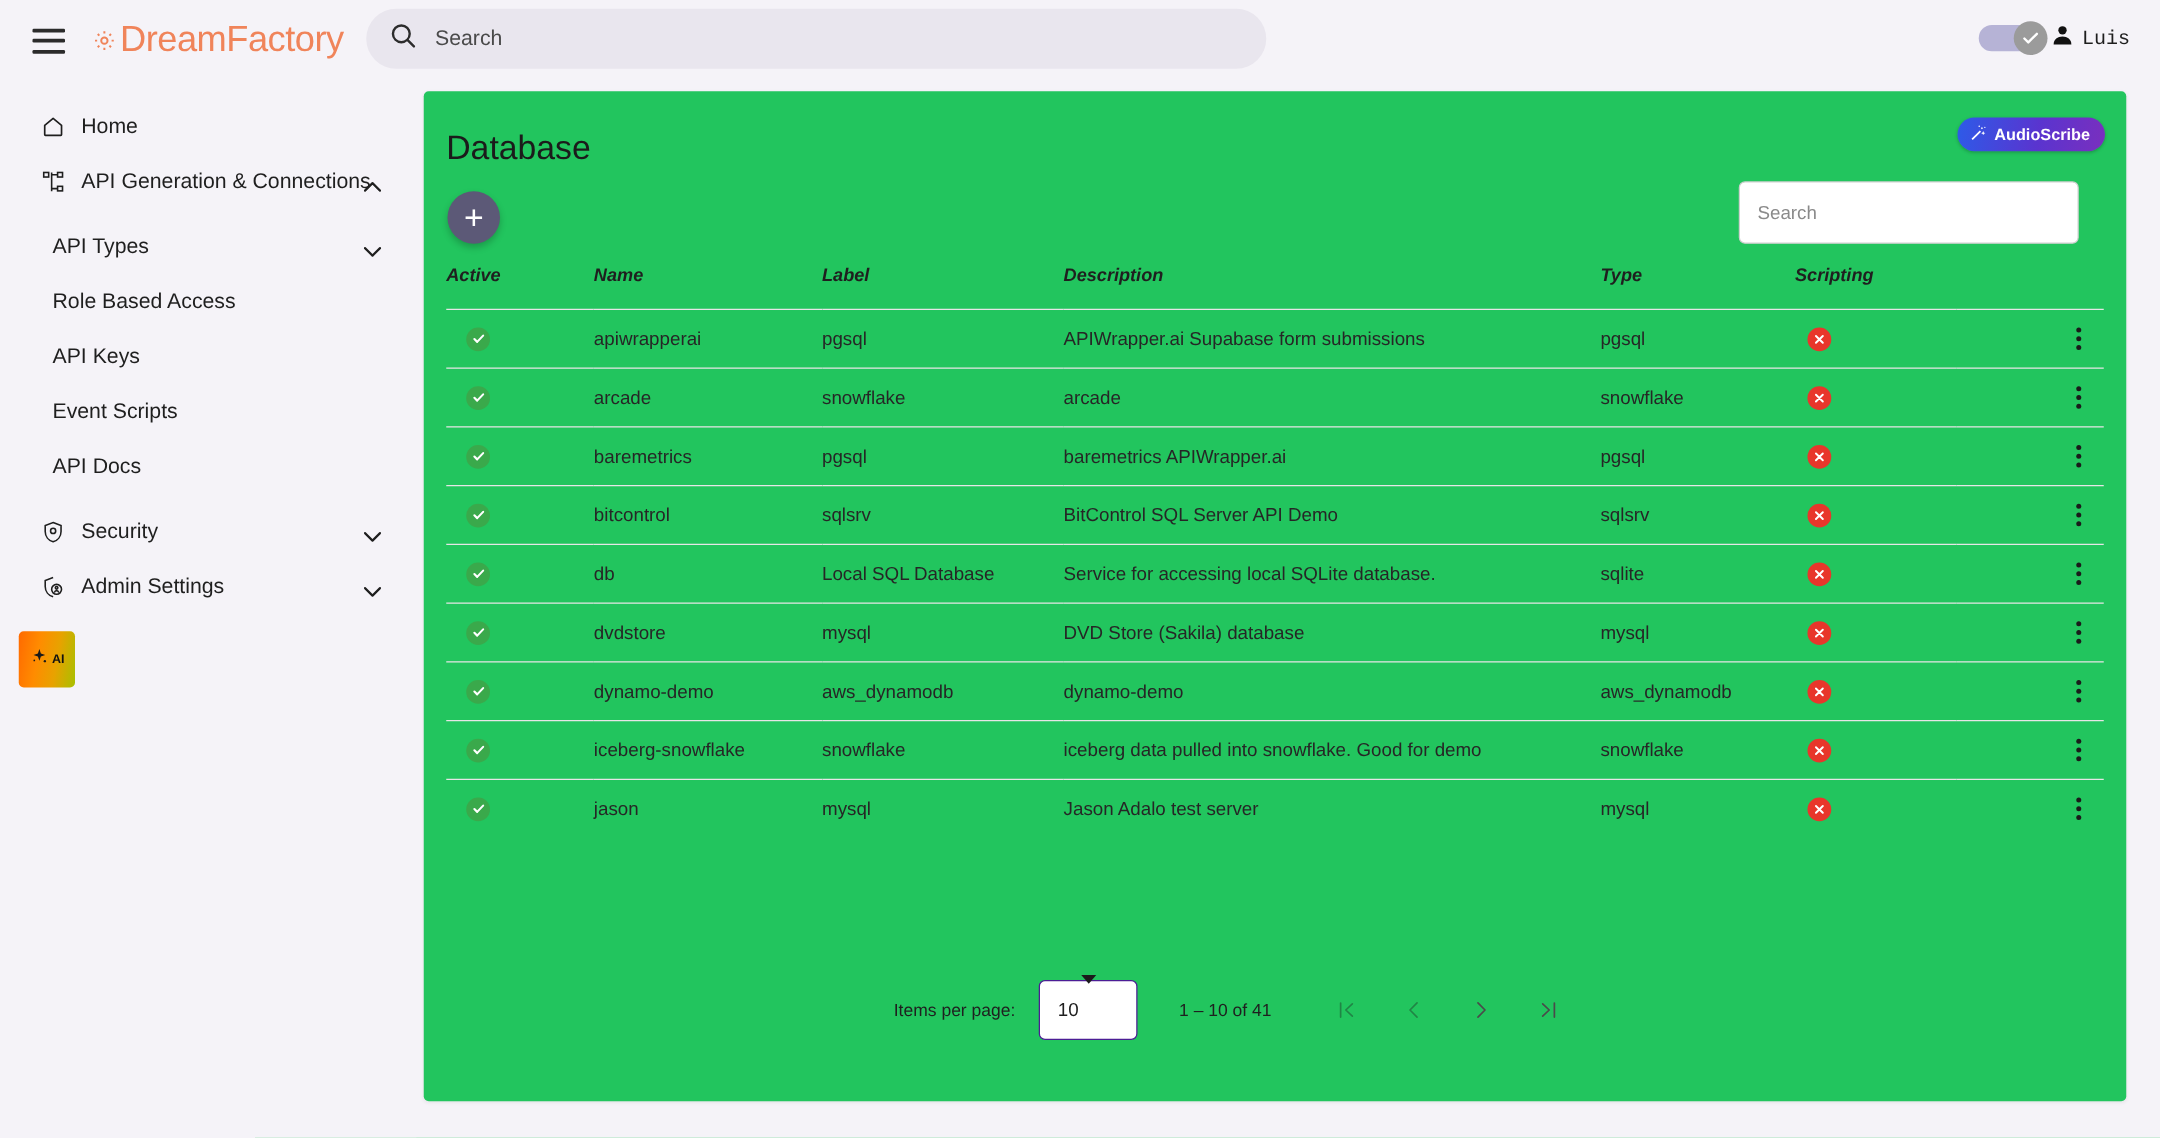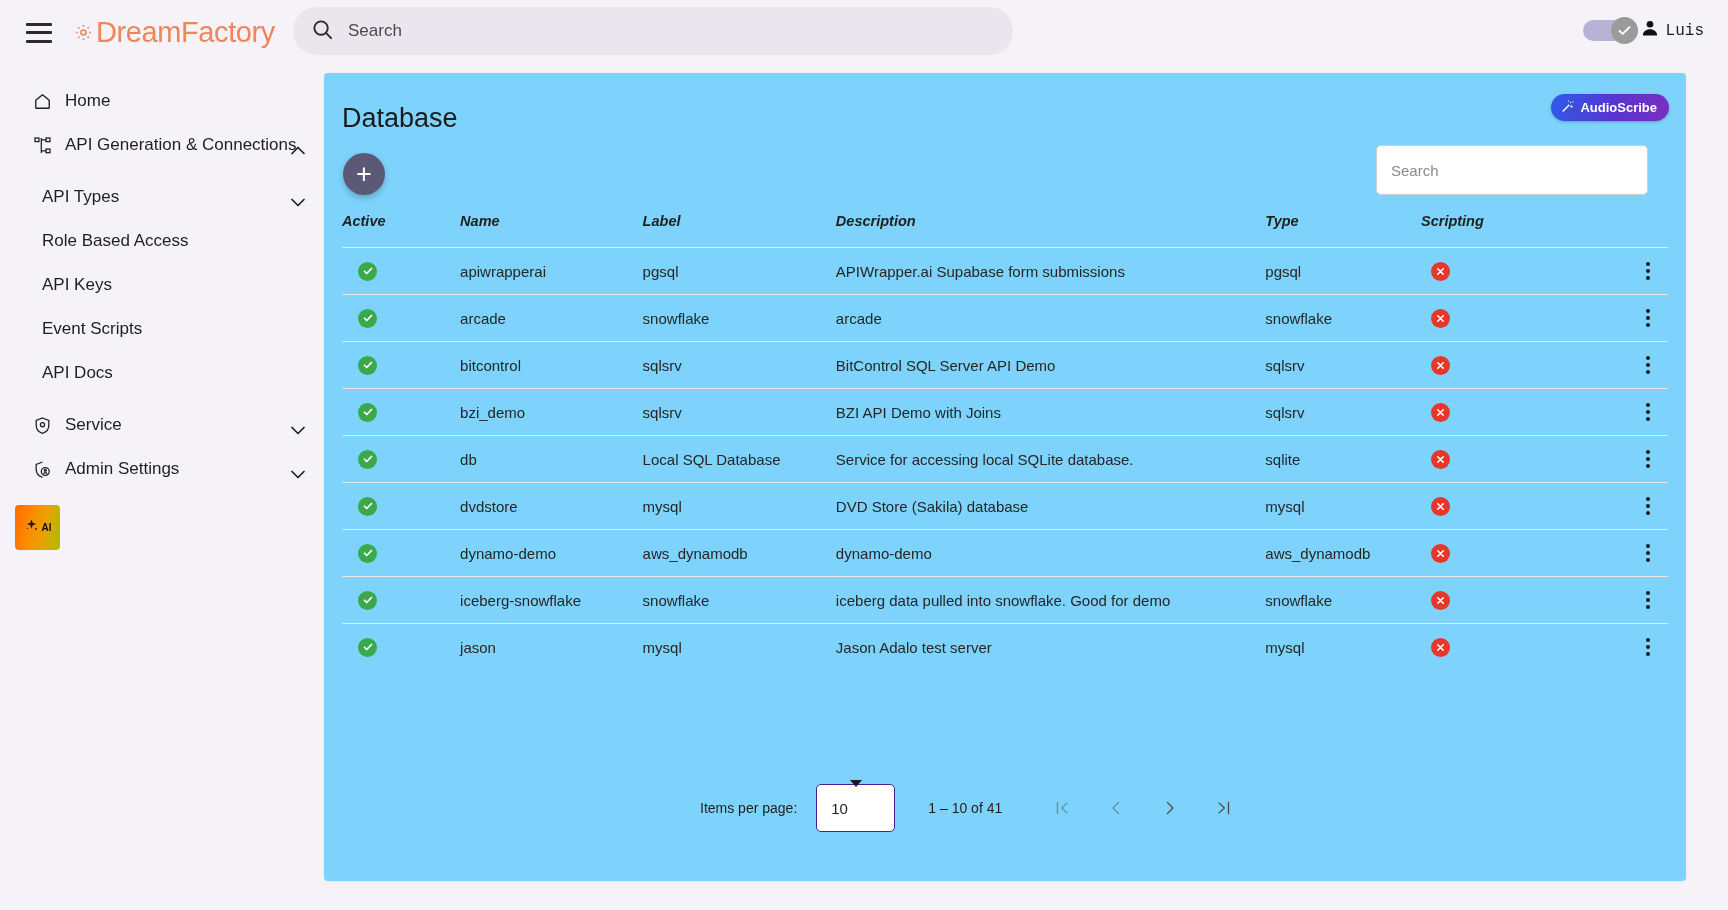--- a/index.html
+++ b/index.html
@@ -77,23 +77,23 @@
   .ai-badge {
     margin: 14px 0 0 15px; width: 45px; height: 45px; border-radius: 4px;
     background: linear-gradient(100deg, #ff6a00 0%, #ff8c00 35%, #e8a200 65%, #a8c000 100%);
     display: flex; align-items: center; justify-content: center; gap: 3px;
     cursor: pointer;
   }
   .ai-badge .ai-text { font-size: 10px; font-weight: bold; color: #111; }
 
   
   .main {
-    position: absolute; left: 324px; top: 73px;
+    position: absolute; left: 339px; top: 73px;
     width: 1362px; height: 808px;
-    background: #7dd3fc; border-radius: 4px;
+    background: #22c55e; border-radius: 4px;
     box-shadow: 0 1px 3px rgba(0,0,0,0.06);
   }
   .page-title {
     position: absolute; left: 18px; top: 30px;
     font-size: 27px; color: #1b1b1b; font-weight: 400;
   }
   .audioscribe {
     position: absolute; right: 17px; top: 21px;
     height: 27px; padding: 0 12px 0 9px;
     background: linear-gradient(100deg, #2d5be8 0%, #5a34cf 55%, #7a2fbe 100%);
@@ -290,21 +290,21 @@
 
     <div class="nav-group-gap"></div>
 
     <div class="nav-item">
       <span class="ico">
         <svg width="19" height="19" viewBox="0 0 24 24" fill="none" stroke="#1f1f1f" stroke-width="1.6">
           <path d="M12 2.5l8 3v6c0 5-3.4 9.1-8 10.5-4.6-1.4-8-5.5-8-10.5v-6z"></path>
           <circle cx="12" cy="11" r="2.6"></circle>
         </svg>
       </span>
-      <span class="nav-label">Service</span>
+      <span class="nav-label">Security</span>
       <span class="chevron">
         <svg width="14" height="9" viewBox="0 0 14 9" fill="none" stroke="#1f1f1f" stroke-width="1.7" stroke-linecap="round" stroke-linejoin="round">
             <path d="M1 1.5l6 6 6-6"></path>
           </svg>
       </span>
     </div>
 
 
     <div class="nav-item">
       <span class="ico">
@@ -437,50 +437,50 @@
             </td>
           </tr>
           <tr>
             <td>
               <div class="badge-ok">
                 <svg width="12" height="12" viewBox="0 0 24 24" fill="none" stroke="#ffffff" stroke-width="3.4" stroke-linecap="round" stroke-linejoin="round">
                   <path d="M5 12.5l4.5 4.5L19 7"></path>
                 </svg>
               </div>
             </td>
+            <td>baremetrics</td>
+            <td>pgsql</td>
+            <td>baremetrics APIWrapper.ai</td>
+            <td>pgsql</td>
+            <td>
+              <div class="badge-no">
+                <svg width="11" height="11" viewBox="0 0 24 24" fill="none" stroke="#ffffff" stroke-width="3.4" stroke-linecap="round">
+                  <path d="M6 6l12 12M18 6L6 18"></path>
+                </svg>
+              </div>
+            </td>
+            <td>
+              <div class="kebab">
+                <i></i>
+                <i></i>
+                <i></i>
+              </div>
+            </td>
+          </tr>
+          <tr>
+            <td>
+              <div class="badge-ok">
+                <svg width="12" height="12" viewBox="0 0 24 24" fill="none" stroke="#ffffff" stroke-width="3.4" stroke-linecap="round" stroke-linejoin="round">
+                  <path d="M5 12.5l4.5 4.5L19 7"></path>
+                </svg>
+              </div>
+            </td>
             <td>bitcontrol</td>
             <td>sqlsrv</td>
             <td>BitControl SQL Server API Demo</td>
-            <td>sqlsrv</td>
-            <td>
-              <div class="badge-no">
-                <svg width="11" height="11" viewBox="0 0 24 24" fill="none" stroke="#ffffff" stroke-width="3.4" stroke-linecap="round">
-                  <path d="M6 6l12 12M18 6L6 18"></path>
-                </svg>
-              </div>
-            </td>
-            <td>
-              <div class="kebab">
-                <i></i>
-                <i></i>
-                <i></i>
-              </div>
-            </td>
-          </tr>
-          <tr>
-            <td>
-              <div class="badge-ok">
-                <svg width="12" height="12" viewBox="0 0 24 24" fill="none" stroke="#ffffff" stroke-width="3.4" stroke-linecap="round" stroke-linejoin="round">
-                  <path d="M5 12.5l4.5 4.5L19 7"></path>
-                </svg>
-              </div>
-            </td>
-            <td>bzi_demo</td>
-            <td>sqlsrv</td>
-            <td>BZI API Demo with Joins</td>
             <td>sqlsrv</td>
             <td>
               <div class="badge-no">
                 <svg width="11" height="11" viewBox="0 0 24 24" fill="none" stroke="#ffffff" stroke-width="3.4" stroke-linecap="round">
                   <path d="M6 6l12 12M18 6L6 18"></path>
                 </svg>
               </div>
             </td>
             <td>
               <div class="kebab">

